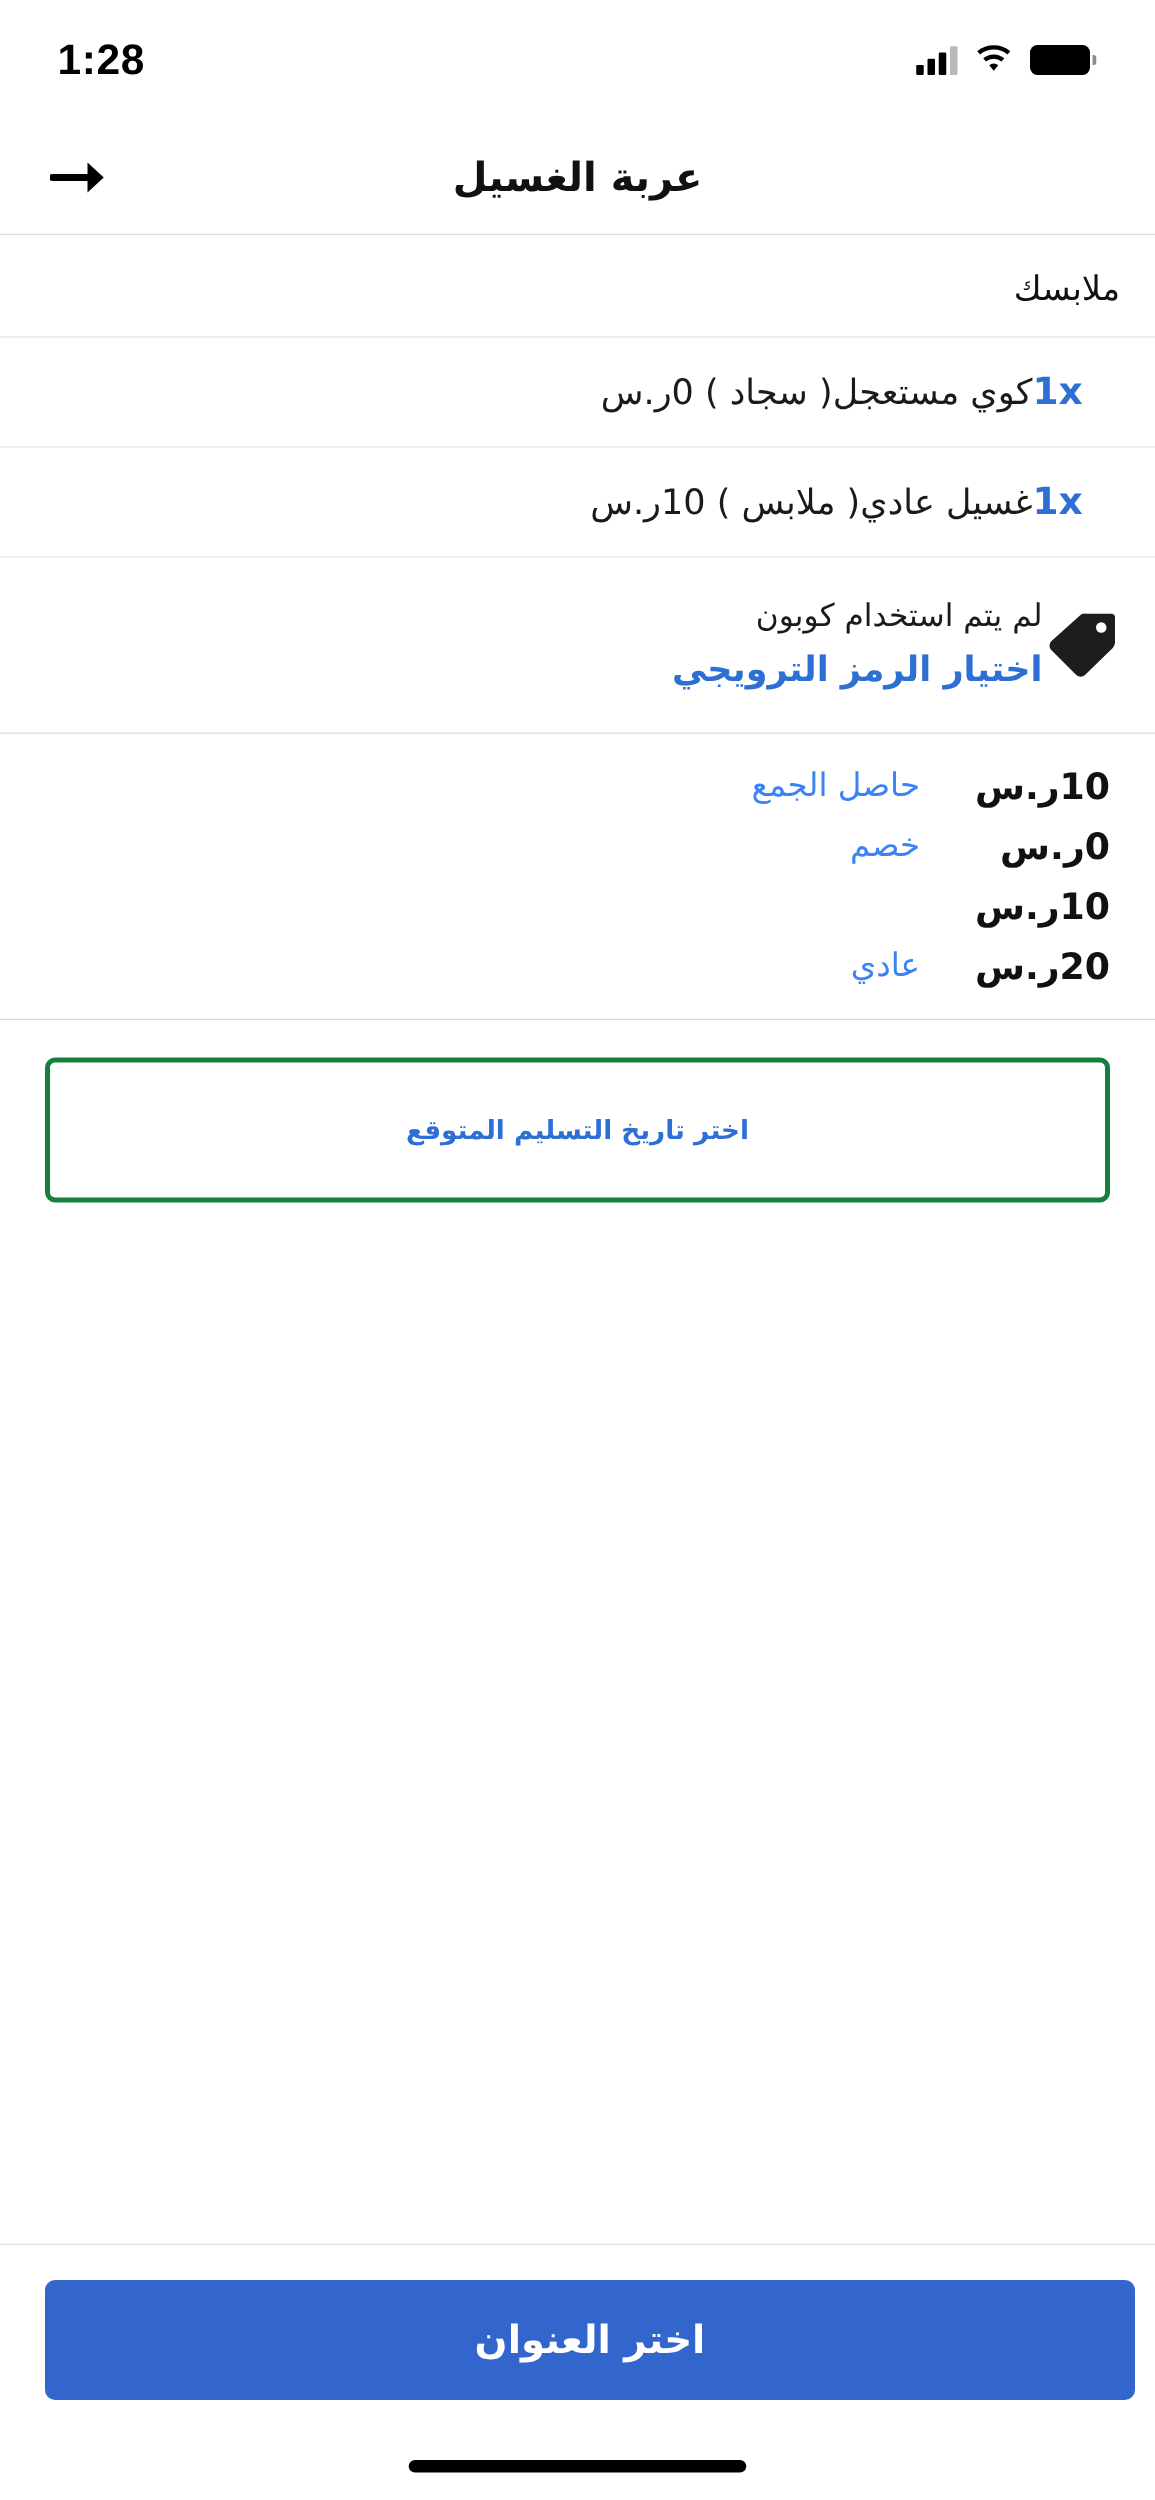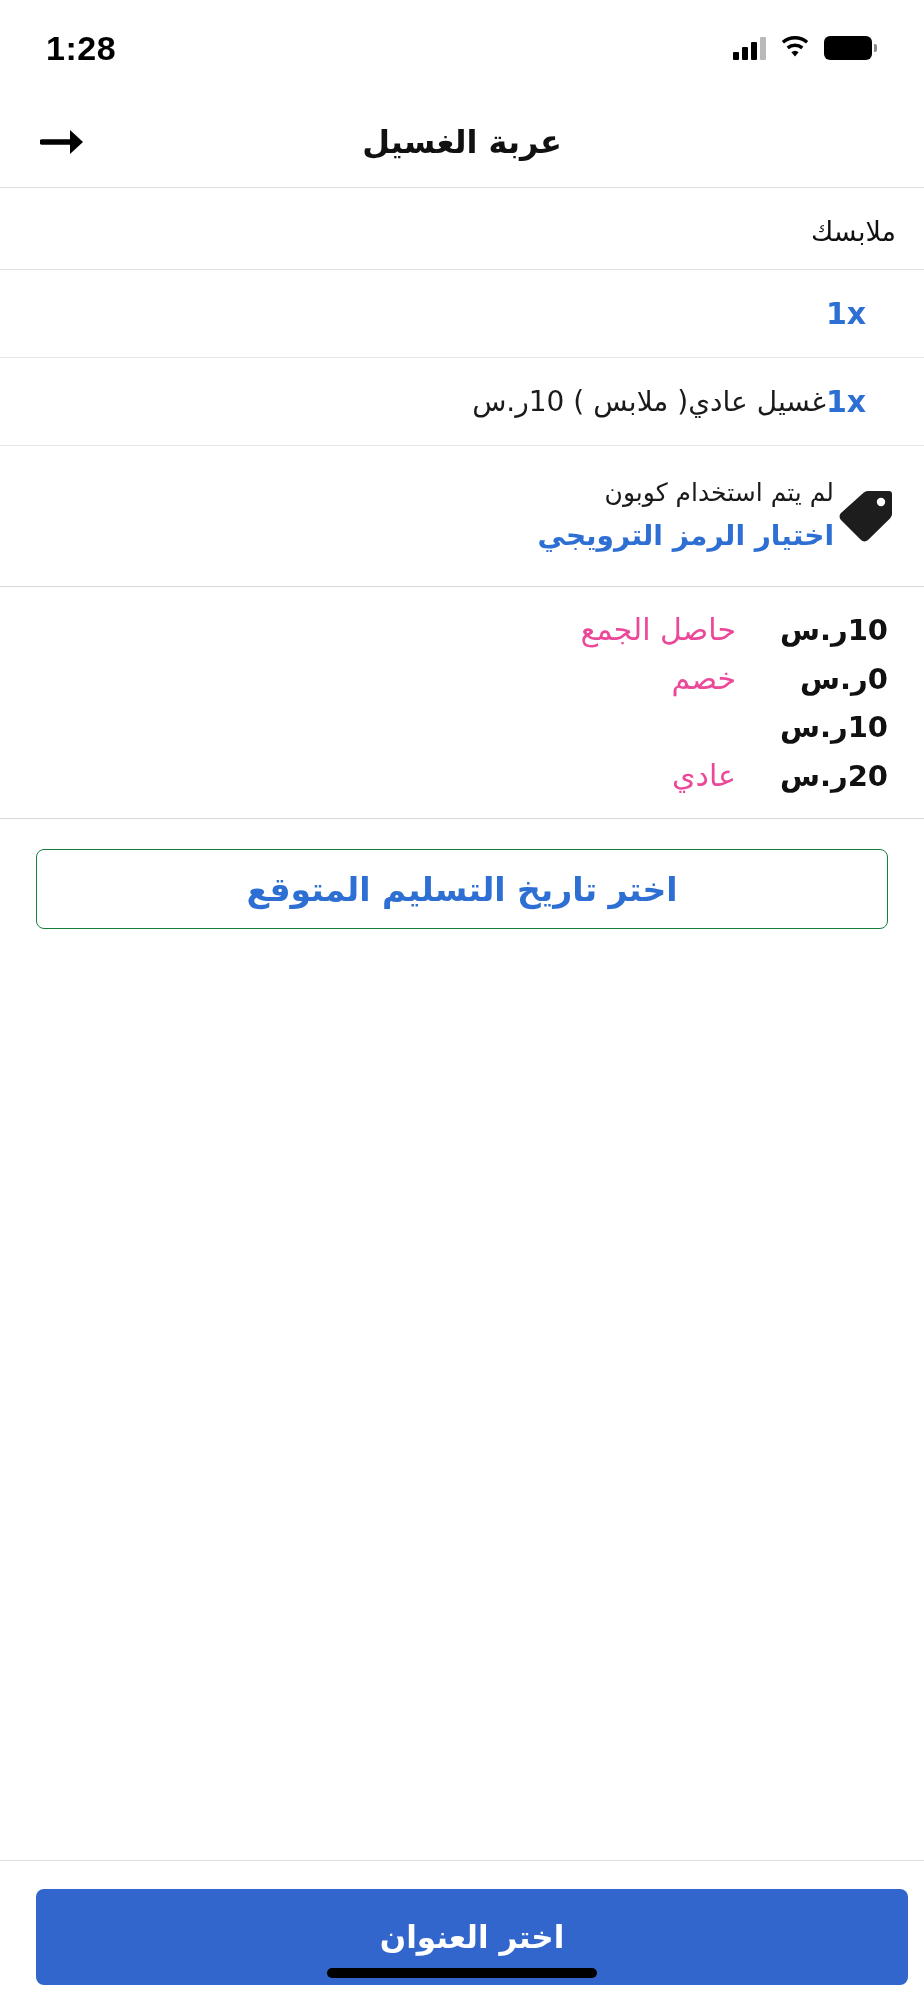--- a/index.html
+++ b/index.html
@@ -178,54 +178,54 @@
   }
   .total-value {
     font-size: 29px;
     font-weight: 700;
     color: #111;
     width: 150px;
     text-align: right;
     padding-right: 8px;
   }
   .total-label {
-    font-size: 30px;
-    color: #ec4899;
+    font-size: 26px;
+    color: #3b82f6;
     text-align: right;
     flex: 1;
     padding-right: 10px;
   }
 
   
   .date-wrap { padding: 30px 36px; }
   .date-btn {
     width: 100%;
-    height: 80px;
-    border: 1px solid #15803d;
+    height: 116px;
+    border: 4px solid #15803d;
     border-radius: 8px;
     background: #ffffff;
     color: #2d6fd2;
-    font-size: 33px;
+    font-size: 21px;
     font-weight: 700;
     font-family: "DejaVu Sans", "Liberation Sans", sans-serif;
     display: flex;
     align-items: center;
     justify-content: center;
     cursor: pointer;
   }
 
   
   .bottom-bar {
     position: absolute;
     left: 0; right: 0;
     bottom: 0;
     border-top: 1px solid #dedede;
     padding: 28px 16px 0 36px;
     background: #fff;
-    height: 140px;
+    height: 205px;
   }
   .primary-btn {
     width: 100%;
     height: 96px;
     border: none;
     border-radius: 8px;
     background: #3366cc;
     color: #ffffff;
     font-size: 31px;
     font-weight: 700;
@@ -276,20 +276,24 @@
       <path d="M2 19h33" stroke="#000" stroke-width="5.5" stroke-linecap="round"></path>
       <path d="M30 7l13 12-13 12z" fill="#000"></path>
     </svg>
   </div>
 </div>
 
 <div class="section-title">ملابسك</div>
 
 <div class="item-row">
   <div class="item-qty">1x</div>
+  <div class="item-text">
+    <span>كوي مستعجل( سجاد )</span>
+    <span class="item-price">0ر.س</span>
+  </div>
 </div>
 
 <div class="item-row">
   <div class="item-qty">1x</div>
   <div class="item-text">
     <span>غسيل عادي( ملابس )</span>
     <span class="item-price">10ر.س</span>
   </div>
 </div>
 

